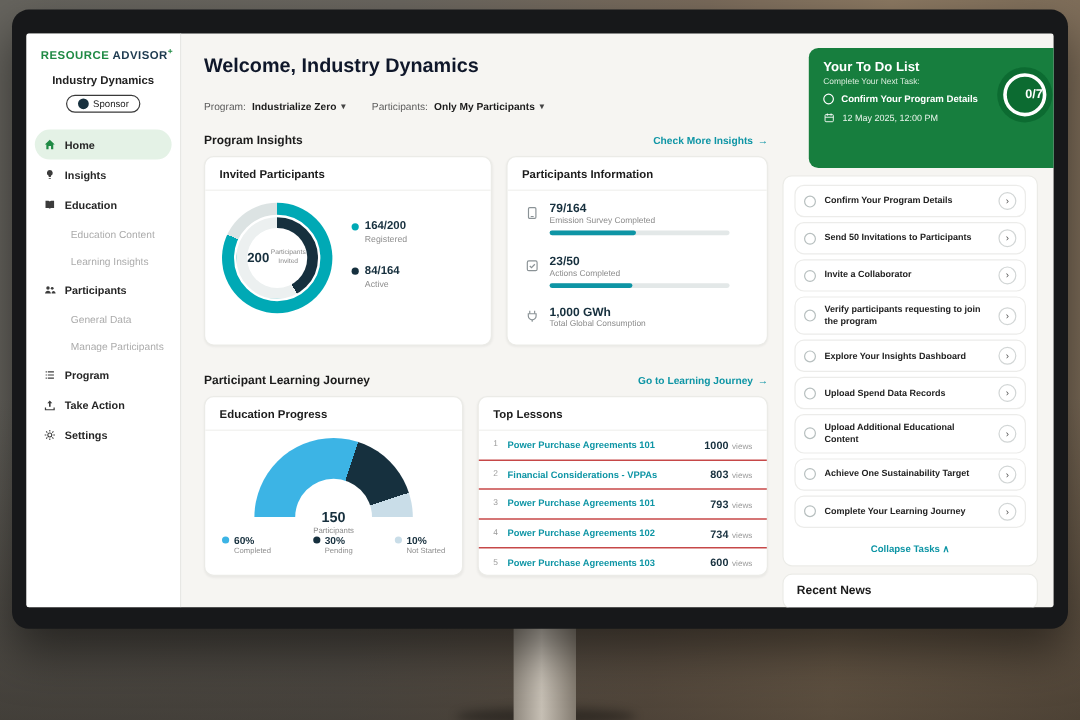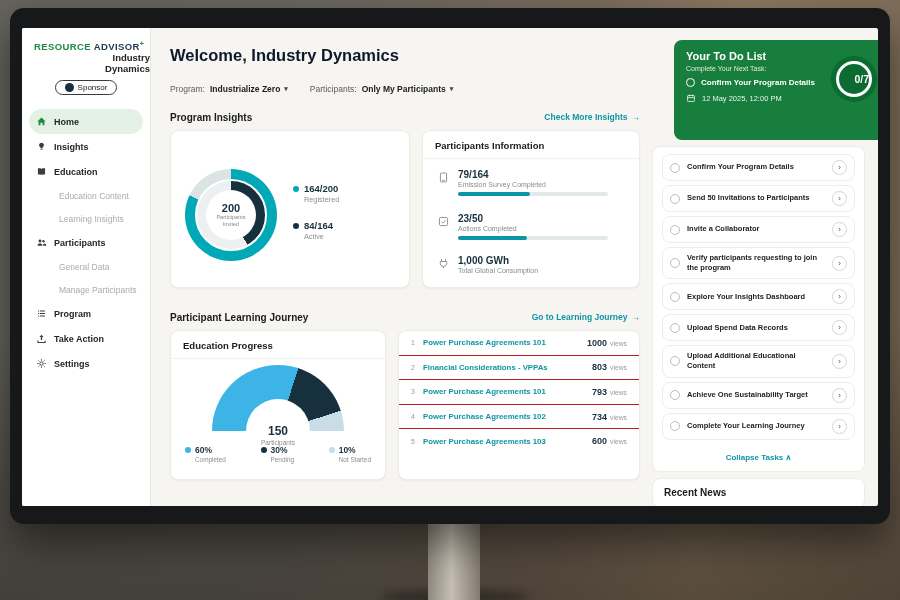--- a/index.html
+++ b/index.html
@@ -16,21 +16,21 @@
   .screen{position:absolute;left:12px;top:20px;right:12px;bottom:18px;background:#f6f5f2;
     border-radius:2px;overflow:hidden;}
 
   
   .sidebar{position:absolute;left:0;top:0;width:128px;height:100%;background:#fff;
     border-right:1px solid #e7e7e4;}
   .logo{padding:12px 0 0 12px;font-size:9.5px;font-weight:700;letter-spacing:.4px;}
   .logo .l1{color:var(--brand-green,#1F8A44);}
   .logo .l2{color:#1d3a4f;}
   .logo sup{color:var(--brand-green,#1F8A44);font-size:7px;}
-  .org{text-align:right;font-size:9.5px;font-weight:700;color:#222;padding-left:48px;}
+  .org{margin-top:10px;text-align:center;font-size:9.5px;font-weight:700;color:#222;}
   .sponsor{margin:6px auto 0;width:max-content;display:flex;align-items:center;gap:4px;
     border:1px solid #3a3a3a;border-radius:10px;padding:2px 9px;font-size:8px;color:#222;cursor:pointer;}
   .sponsor .dot{width:9px;height:9px;border-radius:50%;background:#17303E;}
   .nav{margin-top:14px;}
   .nav-item{display:flex;align-items:center;gap:7px;height:25px;padding-left:14px;
     font-size:9px;font-weight:700;color:#262626;cursor:pointer;}
   .nav-item svg{width:11px;height:11px;flex:0 0 auto;color:#3c3c3c;}
   .nav-item.active{background:var(--sidebar-active-bg,#E4F2E6);border-radius:14px;
     margin:0 7px;padding-left:7px;}
   .nav-item.active svg{color:var(--brand-green,#1F8A44);}
@@ -49,21 +49,21 @@
 
   .card{position:absolute;background:#fff;border:1px solid #ebebe7;border-radius:8px;
     box-shadow:0 1px 2px rgba(0,0,0,.05);}
   .card-h{padding:9px 12px 7px;font-size:9.5px;font-weight:700;color:#1b1b1b;
     border-bottom:1px solid #f1f1ee;}
 
   
   .donut{position:absolute;left:14px;top:38px;width:92px;height:92px;border-radius:50%;background:#DCE3E3;}
   .donut-mid{position:absolute;inset:10px;border-radius:50%;border:2px solid #fff;background:#ECF0F0;box-sizing:border-box;}
   .donut-hole{position:absolute;inset:9px;background:#fff;border-radius:50%;display:flex;
-    flex-direction:column;align-items:center;justify-content:center;text-align:center;}
+    flex-direction:row;align-items:center;justify-content:center;text-align:center;}
   .donut-val{font-size:11px;font-weight:700;color:#17303E;}
   .donut-lab{font-size:5.6px;color:#8b8b8b;width:42px;line-height:1.25;}
   .inv-legend{position:absolute;left:122px;top:52px;}
   .leg-entry{margin-bottom:16px;}
   .leg-line{display:flex;align-items:center;gap:5px;font-size:9.5px;font-weight:700;color:#17303E;}
   .leg-dot{width:6px;height:6px;border-radius:50%;}
   .leg-sub{margin-left:11px;font-size:7.3px;color:#8e8e8e;margin-top:1px;}
 
   
   .pi-row{position:absolute;left:14px;display:flex;gap:8px;}
@@ -230,20 +230,21 @@
           </div>
         </div>
 
         <div class="sec-head" style="left:20px;top:84px;">Program Insights</div>
         <div class="sec-link" style="top:84px;">
           <span>Check More Insights</span>
           <span>→</span>
         </div>
 
         <div class="card" style="left:20px;top:102px;width:238px;height:156px;">
+          <div class="card-h">Invited Participants</div>
           <div class="donut" id="donut-outer" style="background: conic-gradient(rgb(0, 169, 181) 0deg, rgb(0, 169, 181) 82%, rgb(220, 227, 227) 82%, rgb(220, 227, 227) 100%);">
             <div class="donut-mid" id="donut-inner" style="background: conic-gradient(rgb(22, 48, 62) 0deg, rgb(22, 48, 62) 42%, rgb(236, 240, 240) 42%, rgb(236, 240, 240) 100%);">
               <div class="donut-hole">
                 <div class="donut-val">200</div>
                 <div class="donut-lab">Participants Invited</div>
               </div>
             </div>
           </div>
           <div class="inv-legend">
             <div class="leg-entry">
@@ -345,20 +346,21 @@
               <div class="top">
                   <span class="ep-dot" style="background: rgb(201, 221, 232);"></span>
                   <span>10%</span>
                 </div>
               <div class="ep-sub">Not Started</div>
             </div>
           </div>
         </div>
 
         <div class="card" style="left:248px;top:302px;width:240px;height:148px;">
+          <div class="card-h">Top Lessons</div>
           <div class="tl-row">
             <span class="tl-rank">1</span>
             <span class="tl-title">Power Purchase Agreements 101</span>
             <span class="tl-views"><b>1000</b><span>views</span></span>
           </div>
           <div class="tl-row">
             <span class="tl-rank">2</span>
             <span class="tl-title">Financial Considerations - VPPAs</span>
             <span class="tl-views"><b>803</b><span>views</span></span>
           </div>

